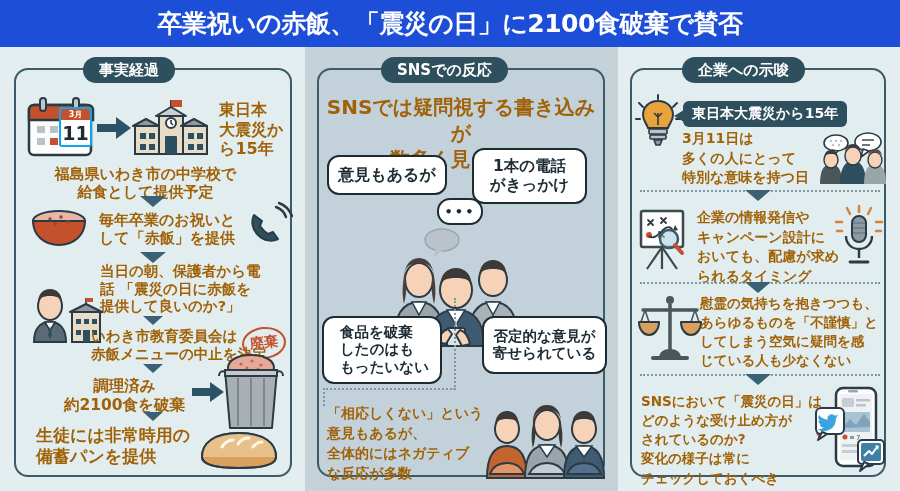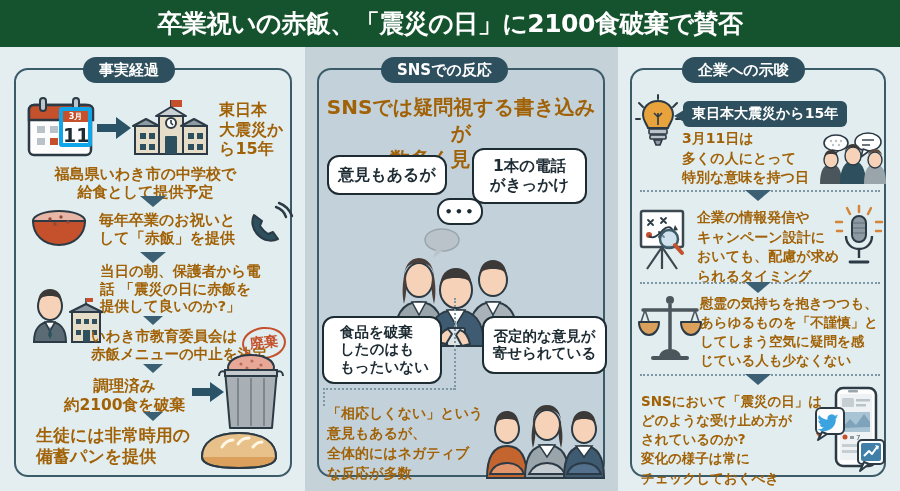--- a/index.html
+++ b/index.html
@@ -7,21 +7,21 @@
   body {
     font-family:"DejaVu Sans","Liberation Sans",sans-serif;
     background:#e4edef;
     position:relative;
   }
   #infographic { position:relative; width:900px; height:491px; background:#e4edef; }
 
   
   .titlebar {
     position:absolute; left:0; top:0; width:900px; height:47px;
-    background:#14532d;
+    background:#1d4ed8;
     display:flex; align-items:center; justify-content:center;
   }
   .titlebar .t {
     color:#ffffff; font-size:25px; font-weight:bold; letter-spacing:-0.5px;
     white-space:nowrap;
   }
 
   
   .band { position:absolute; top:47px; height:444px; }
   .band.mid { left:305px; width:313px; background:#c5d2d8; }
@@ -114,21 +114,21 @@
           <rect x="24" y="29" width="8" height="7"></rect>
         <rect x="37" y="29" width="8" height="7"></rect>
           <rect x="50" y="29" width="8" height="7"></rect>
         <rect x="11" y="41" width="8" height="7"></rect>
           <rect x="37" y="41" width="8" height="7"></rect>
         <rect x="50" y="41" width="8" height="7"></rect>
       </g>
       <rect x="24" y="41" width="8" height="7" fill="#c4502c"></rect>
     </svg>
   </div>
-  <div style="position:absolute;left:59px;top:107px;width:33px;height:40px;background:#fff;border:4px solid #0ea5e9;border-radius:3px;overflow:hidden;">
+  <div style="position:absolute;left:59px;top:107px;width:33px;height:40px;background:#fff;border:2px solid #0ea5e9;border-radius:3px;overflow:hidden;">
     <div style="background:#c4502c;color:#fff;font-size:8px;font-weight:bold;text-align:center;line-height:11px;height:11px;">3月</div>
     <div style="color:#1d2b33;font-size:19px;font-weight:bold;text-align:center;line-height:27px;">11</div>
   </div>
 
   <div style="position:absolute;left:97px;top:117px;">
     <svg width="34" height="22" viewBox="0 0 34 22">
       <path d="M0 7h19V0l15 11-15 11v-7H0z" fill="#2b5368"></path>
     </svg>
   </div>
 

